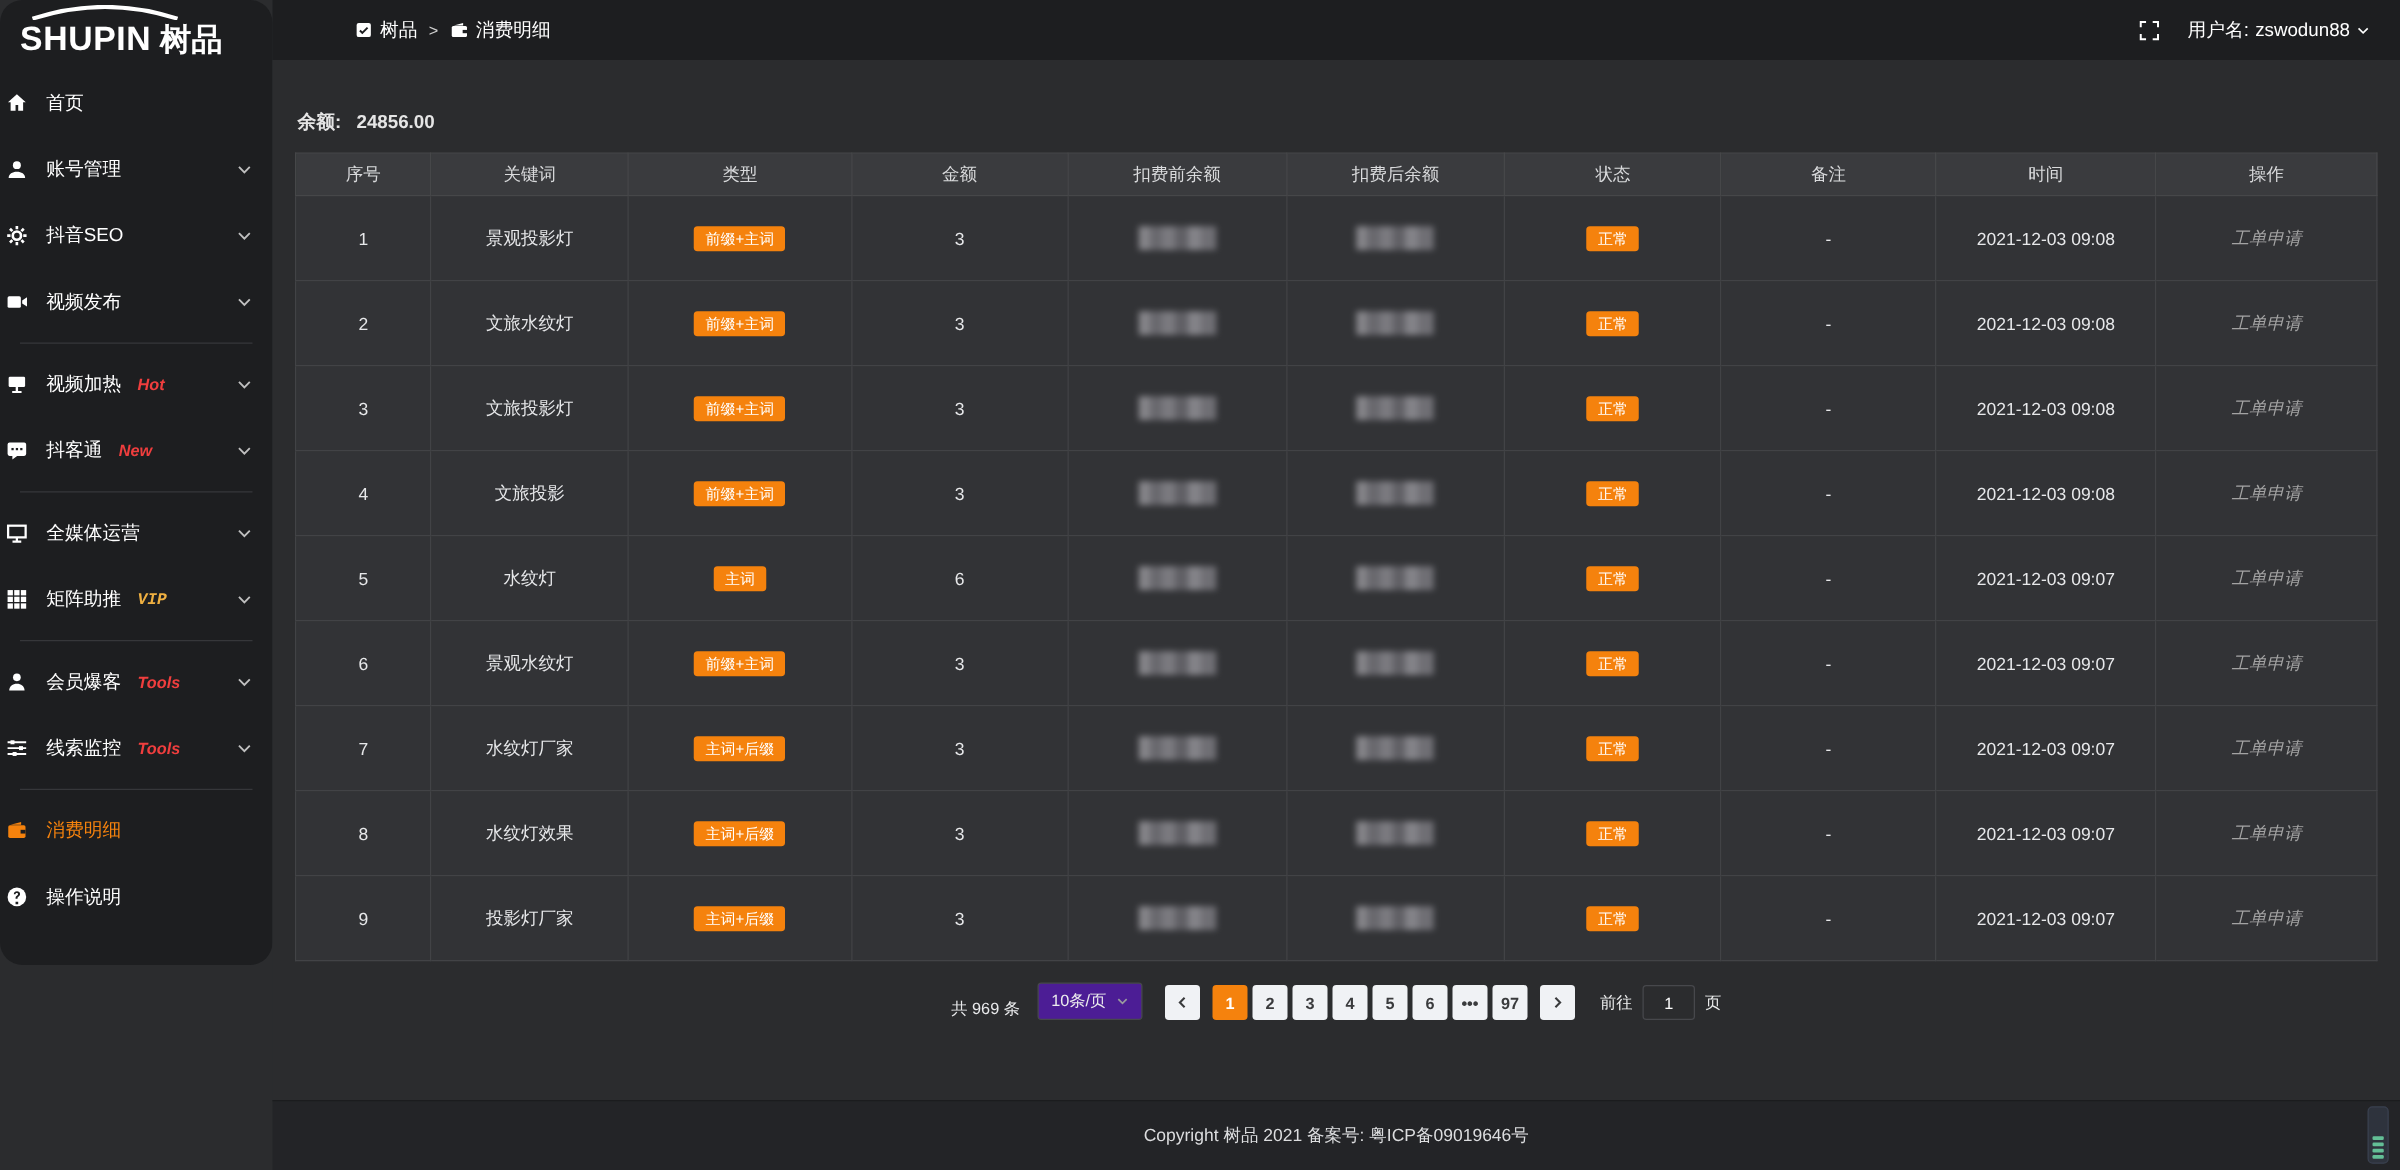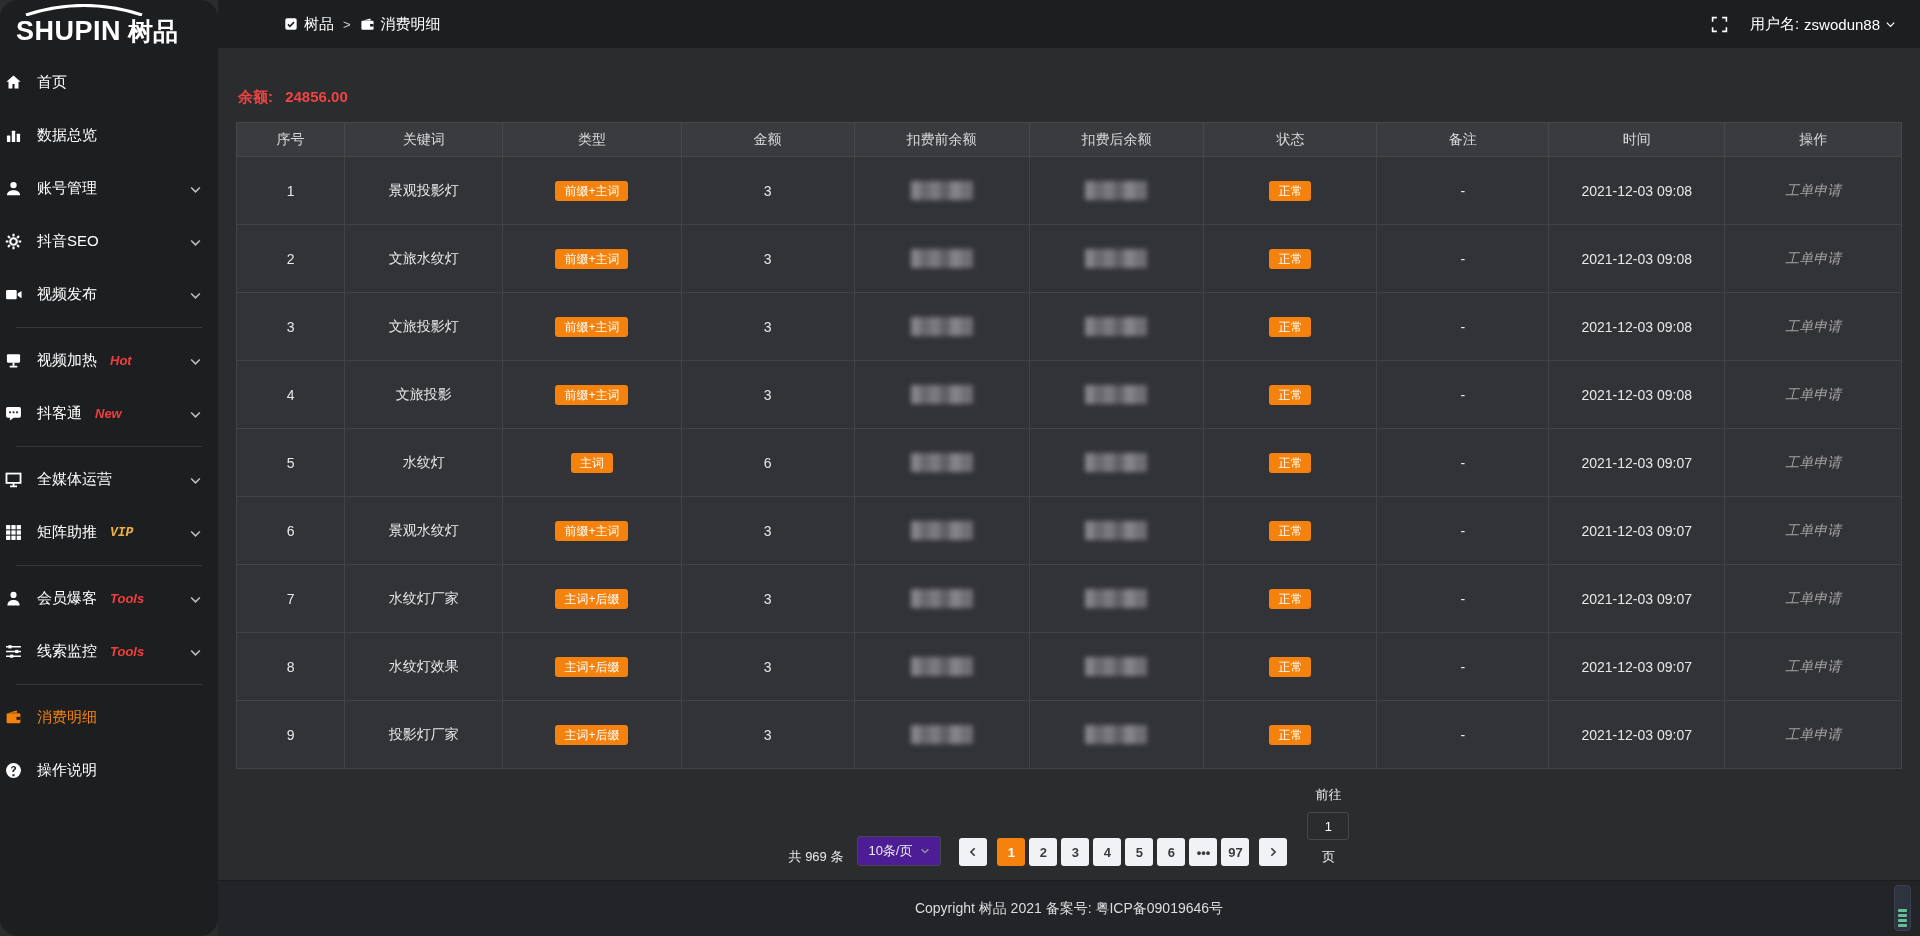--- a/index.html
+++ b/index.html
@@ -1,21 +1,21 @@
 <!DOCTYPE html>
 <html><head>
 <meta charset="utf-8">
 <style>
   * { margin:0; padding:0; box-sizing:border-box; }
   html,body { width:1920px; height:936px; overflow:hidden;
     font-family:"Liberation Sans","DejaVu Sans",sans-serif; background:#2b2c2e; }
   body { display:flex; position:relative; }
 
   
-  .sidebar { width:218px; flex:none; background:#1d1e20; height:936px; overflow:hidden;border-radius:18px; }
+  .sidebar { width:218px; flex:none; background:#1d1e20; height:772px; overflow:hidden;border-radius:18px; }
   .logo { height:54px; display:flex; align-items:center; padding-left:16px; position:relative; }
   .logo-arc { position:absolute; top:4px; left:20px; }
   .logo-en { color:#fff; font-size:27px; font-weight:800; letter-spacing:0.5px; margin-top:8px; }
   .logo-cn { color:#fff; font-size:25px; font-weight:800; margin-left:7px; margin-top:8px; }
   .menu { padding-top:2px; }
   .s-item { height:53px; display:flex; align-items:center; padding-left:5px; position:relative;
     color:#ffffff; font-size:15px; cursor:pointer; }
   .s-item .s-icon { width:17px; height:17px; display:inline-flex; margin-right:15px; color:#fff; }
   .s-item.active { color:#f5820d; }
   .s-item.active .s-icon { color:#f5820d; }
@@ -29,21 +29,21 @@
   .topbar { height:48px; background:#1d1e20; display:flex; align-items:center;
     padding:0 24px 0 24px; flex:none; }
   .breadcrumb { display:flex; align-items:center; margin-left:42px; color:#fff; font-size:15px; gap:9px; }
   .crumb { display:flex; align-items:center; gap:6px; cursor:pointer; }
   .crumb-sep { color:#cfcfcf; font-size:13px; }
   .topbar-right { margin-left:auto; display:flex; align-items:center; gap:22px; color:#fff; font-size:15px; }
   .fs-icon { display:inline-flex; cursor:pointer; }
   .user-box { display:flex; align-items:center; gap:5px; cursor:pointer; }
 
   .content { flex:1; background:#2b2c2e; padding:0 18px; }
-  .balance-row { margin-top:40px; color:#ef4444; font-size:15px; font-weight:bold; padding-left:2px; }
+  .balance-row { margin-top:40px; color:#e5e5e5; font-size:15px; font-weight:bold; padding-left:2px; }
   .balance-row .bval { margin-left:8px; }
 
   
   table.grid { width:100%; border-collapse:collapse; table-layout:fixed; margin-top:15px; }
   table.grid th { height:34px; background:#3a3b3e; color:#d9dadc; font-size:14px; font-weight:400;
     border:1px solid #464749; text-align:center; }
   table.grid td { height:68px; background:#323336; color:#e7e8ea; font-size:14px;
     border:1px solid #424346; text-align:center; }
   .badge { display:inline-block; background:#f5820d; color:#fff; font-size:12px;
     padding:4px 9px; border-radius:3px; line-height:1; }
@@ -58,21 +58,21 @@
   .pg-select { width:84px; height:30px; background:#4c1d95; border:1px solid #47484c; border-radius:3px;
     color:#eceded; font-size:13px; display:flex; align-items:center; justify-content:center; gap:8px;
     margin-right:10px; cursor:pointer; }
   .pg-select .s-chev2 { color:#9a9b9e; display:inline-flex; }
   .pg-btn { min-width:28px; height:28px; background:#f0f2f5; border:none; border-radius:3px;
     color:#3a3b3d; font-size:13px; font-weight:bold; cursor:pointer; padding:0 6px;
     display:inline-flex; align-items:center; justify-content:center; margin:0 2px;
     font-family:"Liberation Sans","DejaVu Sans",sans-serif; }
   .pg-btn.active { background:#f5820d; color:#fff; }
   .pg-arrow { font-size:13px; }
-  .pg-goto { display:flex; align-items:center; gap:8px; color:#eceded; font-size:13px; margin-left:12px;flex-direction:column; }
+  .pg-goto { display:flex; align-items:center; gap:8px; color:#eceded; font-size:13px; margin-left:12px; }
   .pg-goto input { width:42px; height:28px; background:#2b2c2e; border:1px solid #47484c; border-radius:3px;
     color:#fff; text-align:center; font-size:13px; font-family:"Liberation Sans","DejaVu Sans",sans-serif; }
 
   
   .footer { height:56px; flex:none; background:#232427; border-top:1px solid #1b1c1e;
     display:flex; align-items:center; justify-content:center; color:#dcdddf; font-size:14px; }
 
   
   .br-widget { position:absolute; right:9px; bottom:5px; width:17px; height:46px; background:#2e333d;
     border-radius:4px; border:1px solid #3a4150; display:flex; flex-direction:column;
@@ -93,32 +93,20 @@
     <span class="logo-cn">树品</span>
   </div>
   <nav class="menu">
       <div class="s-item">
         <span class="s-icon">
           <svg width="17" height="17" viewBox="0 0 16 16">
             <path d="M8 1.3L1.3 7.4h2v6.3h3.7V9.5h2v4.2h3.7V7.4h2z" fill="currentColor"></path>
           </svg>
         </span>
         <span>首页</span>
-      </div>
-      <div class="s-item">
-        <span class="s-icon">
-          <svg width="17" height="17" viewBox="0 0 16 16">
-            <g fill="currentColor">
-              <rect x="1.8" y="8" width="3.2" height="6.2" rx=".5"></rect>
-              <rect x="6.4" y="3.6" width="3.2" height="10.6" rx=".5"></rect>
-              <rect x="11" y="6.4" width="3.2" height="7.8" rx=".5"></rect>
-            </g>
-          </svg>
-        </span>
-        <span>数据总览</span>
       </div>
       <div class="s-item">
         <span class="s-icon">
           <svg width="17" height="17" viewBox="0 0 16 16">
             <g fill="currentColor">
               <circle cx="8" cy="4.8" r="3"></circle>
               <path d="M1.8 14.4c0-3.1 2.8-4.7 6.2-4.7s6.2 1.6 6.2 4.7z"></path>
             </g>
           </svg>
         </span>

